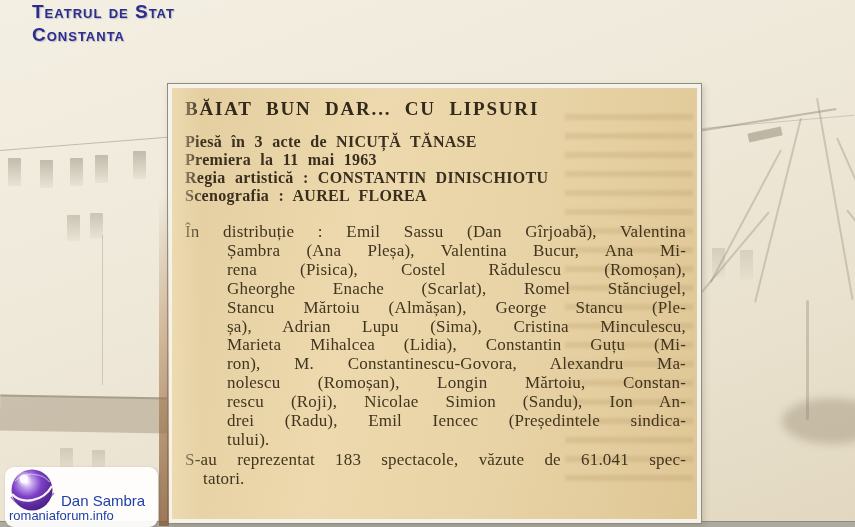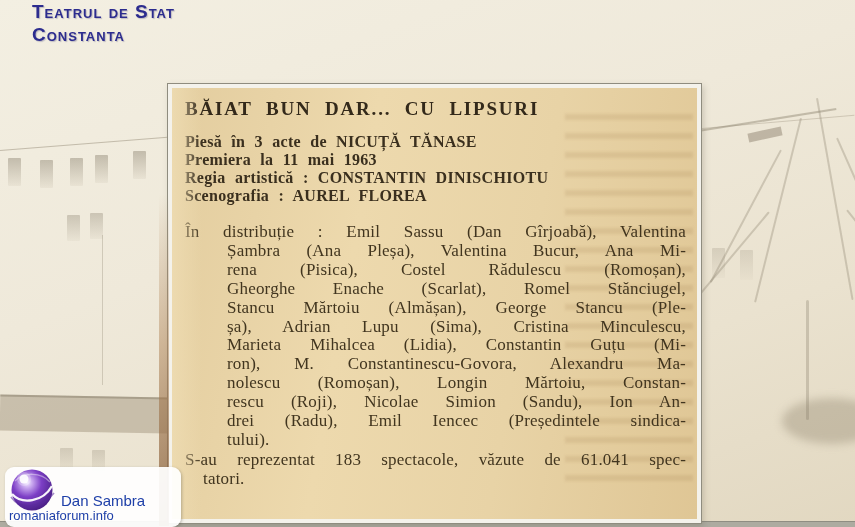--- a/index.html
+++ b/index.html
@@ -56,21 +56,21 @@
     word-spacing:5px;letter-spacing:.3px;color:#3a2f1e;}
   .cast{margin-top:18px;font-size:17px;line-height:18.9px;letter-spacing:.2px;color:#41351f;}
   .cast .line{text-align:justify;text-align-last:justify;padding-left:42px;}
   .cast .line:first-child{padding-left:0;}
   .cast .line:last-child{text-align-last:left;}
   .stats{font-size:17px;line-height:19px;letter-spacing:.2px;color:#41351f;}
   .stats .line{text-align:justify;text-align-last:justify;}
   .stats .line:last-child{text-align-last:left;padding-left:18px;}
   
   .wm-box{
-    position:absolute;left:5px;top:467px;width:176px;height:60px;z-index:6;
+    position:absolute;left:5px;top:467px;width:153px;height:60px;z-index:6;
     background:rgba(255,255,255,.93);border-radius:9px;
     box-shadow:1px 1px 3px rgba(80,80,70,.35);
     font-family:"Liberation Sans",sans-serif;color:#1e3fa8;
   }
   .globe{position:absolute;left:3px;top:0;}
   .wm-name{position:absolute;left:56px;top:25px;font-size:15px;white-space:nowrap;}
   .wm-site{position:absolute;left:4px;top:41px;font-size:13px;white-space:nowrap;}
   
   .bottom-strip{position:absolute;left:0;top:521px;width:855px;height:6px;z-index:2;
     background:#adaba0;border-top:1px solid #8f8d82;box-sizing:border-box;}

